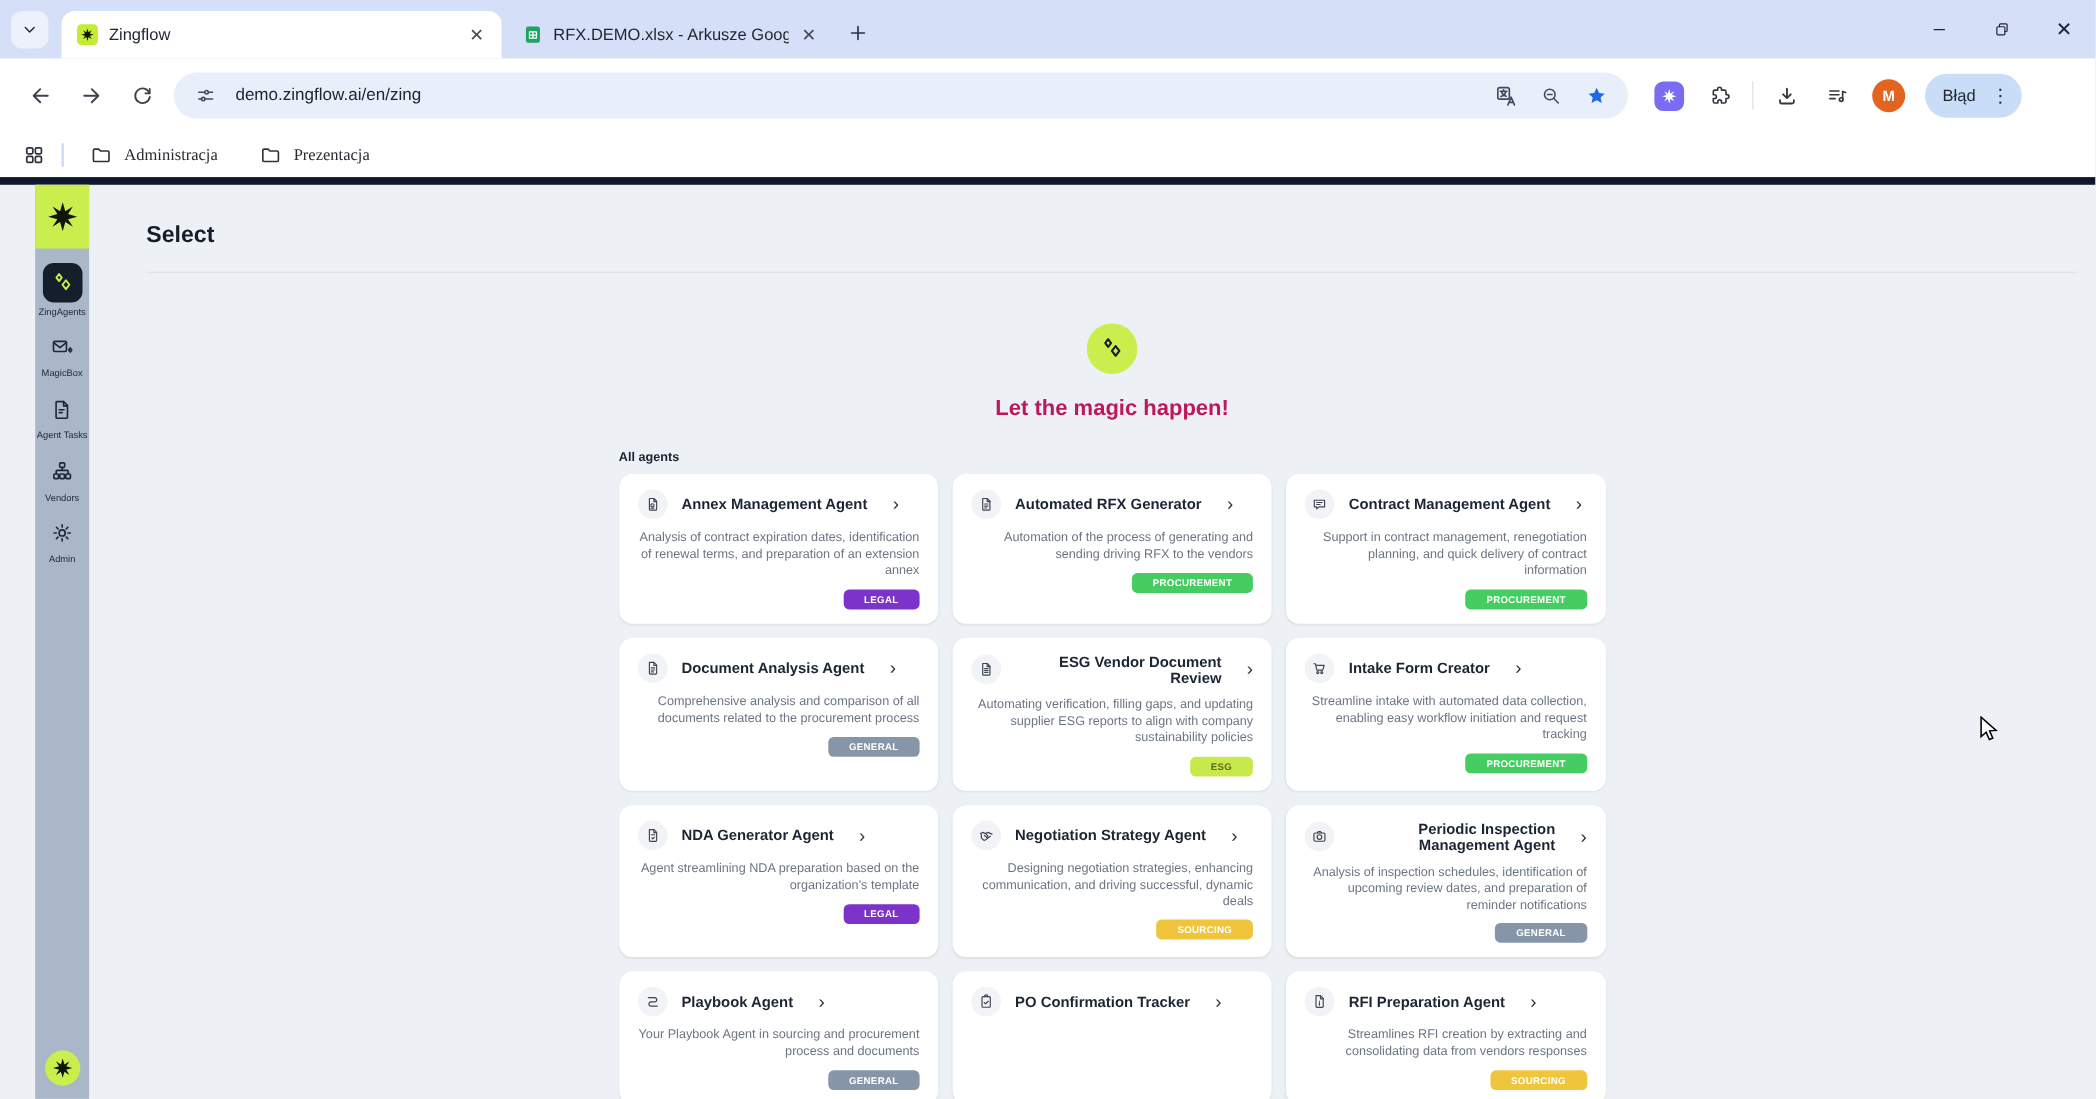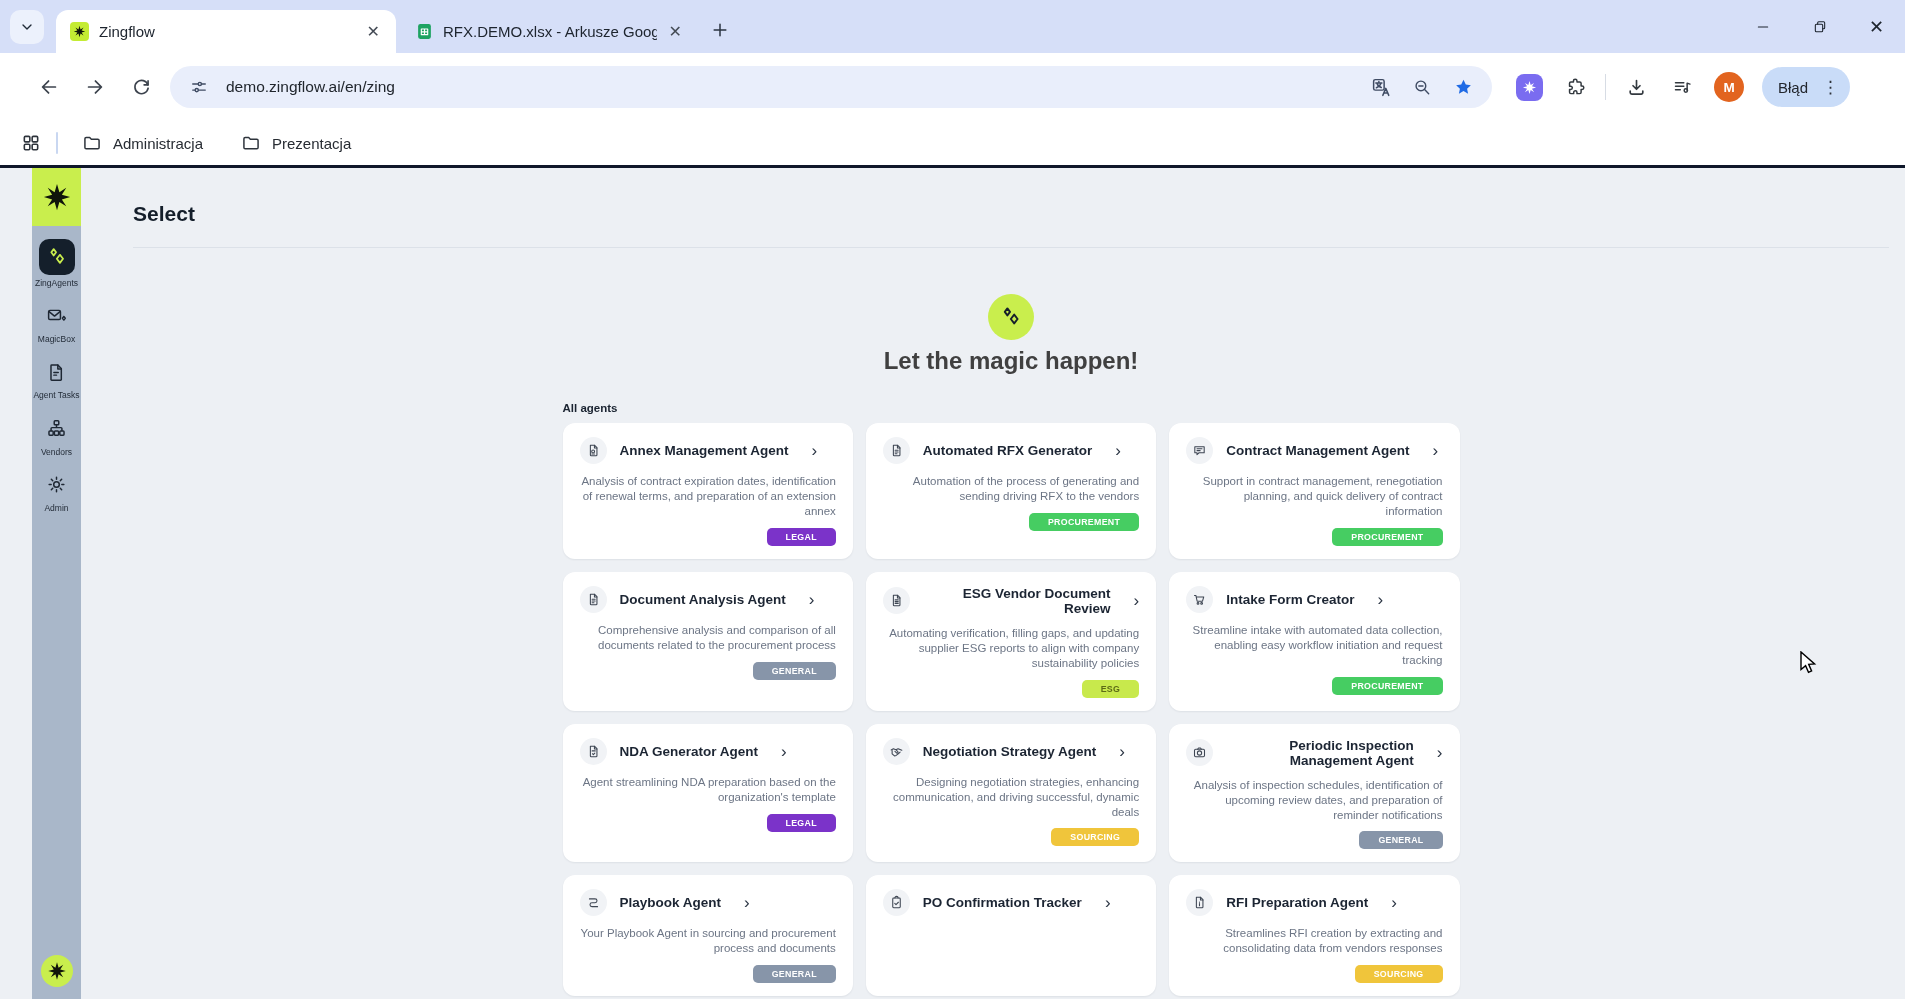--- a/index.html
+++ b/index.html
@@ -8,50 +8,50 @@
     width:1905px; height:999px; overflow:hidden; position:relative;
     font-family:"Liberation Sans", sans-serif; background:#edf0f4;
     -webkit-font-smoothing:antialiased;
   }
   svg { display:block; }
 
   
   .tabstrip { height:53px; background:#d6dff8; position:relative; display:flex; align-items:flex-end; padding-left:56px; }
   .tab-search-btn { position:absolute; left:10px; top:10px; width:34px; height:34px; border-radius:10px;
     background:rgba(255,255,255,.55); display:grid; place-items:center; color:#1f2a37; }
-  .tab { display:flex; align-items:center; gap:10px; height:43px; padding:0 14px; width:340px;
+  .tab { display:flex; align-items:center; gap:10px; height:43px; padding:0 14px; width:400px;
     border-radius:12px 12px 0 0; font-size:15px; color:#1d242e; }
   .tab.active { background:#ffffff; }
   .tab.inactive { width:296px; margin-left:6px; }
   .tab-title { flex:1; white-space:nowrap; overflow:hidden; }
   .tab-close { font-size:16px; color:#444b55; padding:0 2px; }
   .fav-zing { width:19px; height:19px; border-radius:4px; background:#c4ec33; color:#10150a; display:grid; place-items:center; flex:0 0 auto; }
   .newtab { margin:0 0 13px 12px; color:#2a3340; }
   .win-controls { position:absolute; right:0; top:0; height:53px; display:flex; }
   .win-btn { width:57px; height:53px; display:grid; place-items:center; color:#1d242e; font-size:15px; }
 
   
-  .toolbar { height:68px; background:#fff; display:flex; align-items:center; padding:0 26px; }
+  .toolbar { height:68px; background:#fff; display:flex; align-items:center; padding:0 14px; }
   .nav-btn { width:46px; height:46px; display:grid; place-items:center; color:#3c434d; }
   .omnibox { height:42px; width:1322px; margin-left:6px; background:#e9eefb; border-radius:21px;
     display:flex; align-items:center; padding:0 15px; gap:13px; }
   .omni-url { flex:1; font-size:15.5px; color:#21262d; }
   .omni-ic { color:#3f4b63; width:28px; display:grid; place-items:center; }
   .tb-right { display:flex; align-items:center; margin-left:18px; gap:6px; }
   .ext-tile { width:27px; height:27px; border-radius:8px; background:#7a6cf0; color:#fff; display:grid; place-items:center; margin:0 6px; }
   .tb-ic { width:40px; height:40px; display:grid; place-items:center; color:#33393f; }
   .tb-sep { width:1px; height:26px; background:#d7dce4; margin:0 4px; }
   .avatar { width:30px; height:30px; border-radius:50%; background:#e2641f; color:#fff; font-weight:bold;
     font-size:13.5px; display:grid; place-items:center; margin:0 6px; }
   .chip { height:40px; border-radius:20px; background:#c9dcf8; display:flex; align-items:center;
     padding:0 4px 0 16px; gap:8px; color:#23272e; font-size:15px; margin-left:6px; }
   .kebab { width:30px; text-align:center; font-size:17px; color:#2c3138; letter-spacing:1px; }
 
   
-  .bookmarks { height:47px; background:#fff; border-bottom:3px solid #0f172a; display:flex; align-items:center; padding:0 14px; }
+  .bookmarks { height:47px; background:#fff; border-bottom:7px solid #0f172a; display:flex; align-items:center; padding:0 14px;font-family:Liberation Serif, serif; }
   .bm-apps { width:34px; height:34px; display:grid; place-items:center; color:#2e343c; }
   .bm-sep { width:2px; height:22px; background:#c9d7f1; border-radius:1px; margin:0 12px 0 8px; }
   .bm-item { display:flex; align-items:center; gap:11px; font-size:15px; color:#272c33; padding:6px 12px; border-radius:8px; margin-right:14px; }
   .bm-ic { color:#2e343c; }
 
   
   .app { display:flex; height:831px; }
   .sidebar { width:49px; background:#a9b7c9; display:flex; flex-direction:column; align-items:center; flex:0 0 auto;margin-left:32px; }
   .side-logo { width:49px; height:58px; background:#c4ec33; color:#10150a; display:grid; place-items:center; }
   .nav-item { margin-top:13px; display:flex; flex-direction:column; align-items:center; gap:3px; width:100%; }
@@ -59,21 +59,21 @@
   .nav-item.active .nav-ic { width:36px; height:36px; background:#141f2b; border-radius:10px; color:#c9ee4d; }
   .nav-label { font-size:8.5px; color:#232c38; text-align:center; line-height:1.2; }
   .side-foot { margin-top:auto; margin-bottom:12px; width:32px; height:32px; border-radius:50%;
     background:#c4ec33; color:#10150a; display:grid; place-items:center; }
 
   .main { flex:1; padding:0 16px 0 52px; overflow:hidden; position:relative; }
   .page-title { font-size:21px; font-weight:bold; color:#141e2a; margin:34px 0 21px; }
   .divider { border:0; border-top:1px solid #dce1e8; margin:0; }
   .hero { text-align:center; margin-top:46px; }
   .hero-badge { width:46px; height:46px; border-radius:50%; background:#c9ee4d; color:#161f2a; display:grid; place-items:center; margin:0 auto; }
-  .hero-h { font-size:24px; font-weight:bold; color:#404040; margin-top:7px; }
+  .hero-h { font-size:20px; font-weight:bold; color:#be185d; margin-top:20px; }
   .hero-s { font-size:13.5px; color:#6a7585; margin-top:7px; }
   .section { width:897px; margin:27px auto 0; }
   .section-label { font-size:11.5px; font-weight:bold; color:#1a2330; margin-bottom:9px; }
   .grid { display:grid; grid-template-columns:repeat(3,1fr); gap:13px; }
   .card { background:#fff; border-radius:12px; padding:14px 17px 13px; box-shadow:0 1px 2px rgba(16,24,40,.07); min-height:106px;text-align:right; }
   .card-head { display:flex; align-items:center; gap:13px; }
   .icon-wrap { width:27px; height:27px; border-radius:50%; background:#f1f3f6; color:#3e4653; display:grid; place-items:center; flex:0 0 auto; }
   .card-title { font-size:13.5px; font-weight:bold; color:#1c2533; }
   .chev { font-size:17px; color:#2b3544; margin-left:10px; line-height:1; }
   .card-desc { font-size:11.5px; color:#6c7585; line-height:1.3; margin:10px 0 0; }

